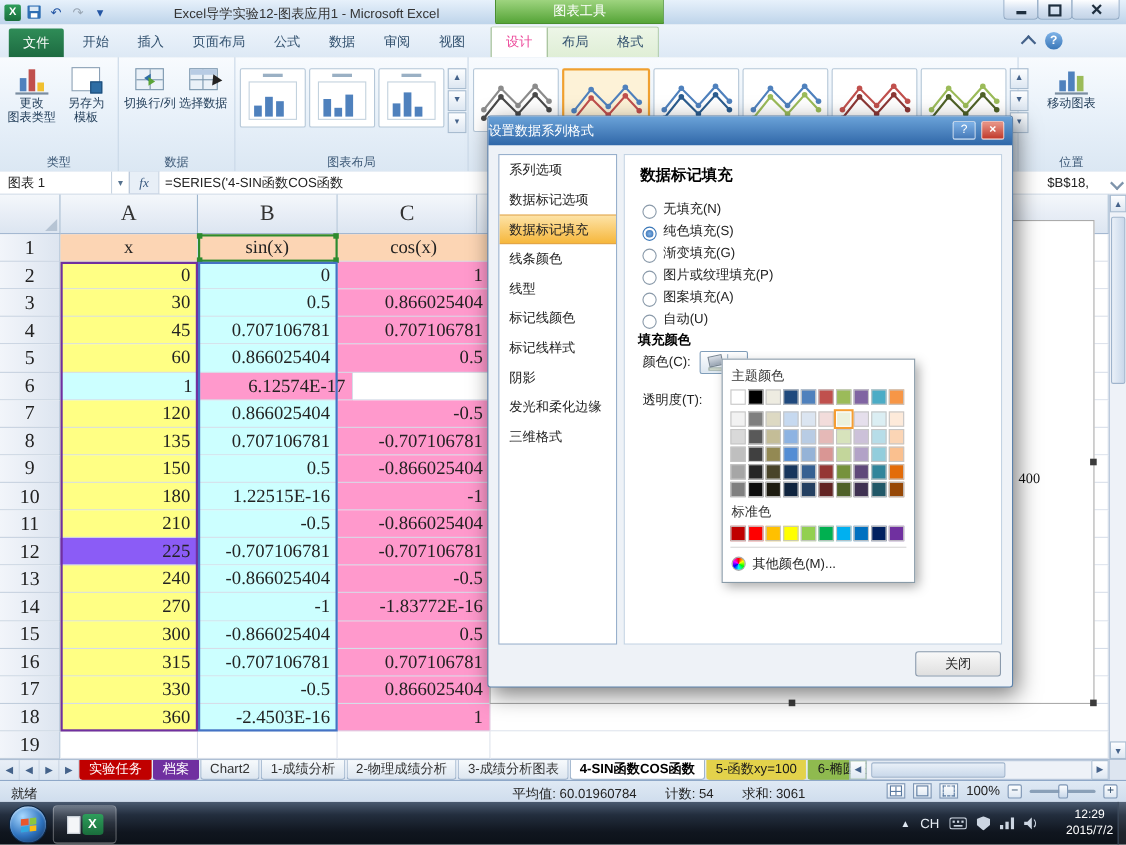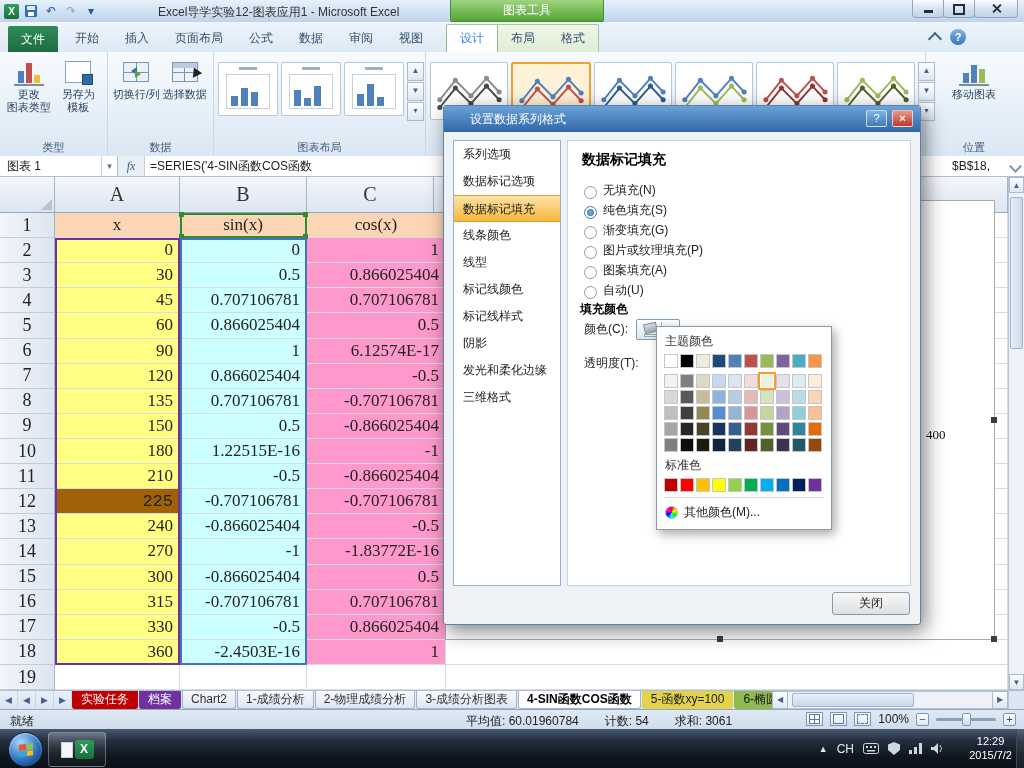--- a/index.html
+++ b/index.html
@@ -28,21 +28,21 @@
   .wc-close i::before{transform:rotate(45deg);}
   .wc-close i::after{transform:rotate(-45deg);}
 
   
   #tabrow{position:absolute;left:0;top:22px;width:1024px;height:30px;background:linear-gradient(#eef4fb,#dde9f5);border-bottom:1px solid #b9cbdf;}
   #tab-strip{display:flex;align-items:flex-end;height:30px;padding-left:8px;}
   .rtab{line-height:28px;height:28px;padding:0 13px;color:#31506e;white-space:nowrap;}
   .rtab.file{background:linear-gradient(#2f8c57,#1d6b41);color:#fff;border-radius:2px 2px 0 0;margin-right:4px;height:26px;line-height:26px;}
   .ctx-tabs{display:flex;margin-left:10px;background:linear-gradient(#edf6e7,#dfeed6);border:1px solid #a8c79a;border-bottom:none;border-radius:2px 2px 0 0;height:27px;}
   .ctx-tabs .rtab{height:27px;line-height:27px;}
-  .rtab.active{background:#fff;color:#3b82f6;border-left:1px solid #98b88c;border-right:1px solid #98b88c;margin-left:-1px;}
+  .rtab.active{background:#fff;color:#ec4899;border-left:1px solid #98b88c;border-right:1px solid #98b88c;margin-left:-1px;}
   .tabrow-right{position:absolute;right:58px;top:7px;display:flex;gap:10px;align-items:center;}
   .chev-up{width:8px;height:8px;border-left:2px solid #44628a;border-top:2px solid #44628a;transform:rotate(45deg);margin-top:3px;}
   .help-circle{width:16px;height:16px;border-radius:50%;background:linear-gradient(#7fb3e8,#3a77b8);color:#fff;text-align:center;line-height:16px;font-weight:bold;font-size:11px;}
 
   
   #ribbon{position:absolute;left:0;top:52px;width:1024px;height:104px;background:linear-gradient(#f8fbfe,#e7f0f9 55%,#dbe7f3);border-bottom:1px solid #abc1d8;display:flex;}
   .rgroup{position:relative;height:100%;border-right:1px solid #c9d8e7;display:flex;align-items:flex-start;padding:4px 4px 16px 4px;box-sizing:border-box;}
   .grp-label{position:absolute;left:0;right:0;bottom:1px;text-align:center;font-size:11px;color:#3e5a78;}
   .bigbtn{width:52px;display:flex;flex-direction:column;align-items:center;padding-top:2px;}
   .icon32{width:30px;height:28px;margin-bottom:2px;position:relative;}
@@ -111,21 +111,21 @@
   .h-bc{left:50%;bottom:-3px;margin-left:-3px;}
   .h-br{right:-3px;bottom:-3px;}
   .h-rc{right:-3px;top:50%;margin-top:-3px;}
   
   .range-ov{position:absolute;z-index:5;border:2px solid #000;pointer-events:none;box-sizing:border-box;}
   #ov-b1 .rh{position:absolute;width:5px;height:5px;background:#1e6e1e;}
   .rh.tl{left:-3px;top:-3px;}.rh.tr{right:-3px;top:-3px;}.rh.bl{left:-3px;bottom:-3px;}.rh.br{right:-3px;bottom:-3px;}
 
   
   #dialog{position:absolute;left:443px;top:105px;width:478px;height:520px;background:#eef2f7;border:1px solid #5c82ab;border-radius:3px;box-shadow:4px 6px 20px rgba(0,0,0,.5);z-index:50;box-sizing:border-box;}
-  .dlg-title{position:absolute;left:0;top:0;right:0;height:26px;background:linear-gradient(#6aa2d8,#3067a8);border-radius:2px 2px 0 0;color:#fff;line-height:26px;padding-left:26px;}
+  .dlg-title{position:absolute;left:0;top:0;right:0;height:26px;background:linear-gradient(#6aa2d8,#3067a8);border-radius:2px 2px 0 0;color:#fff;line-height:26px;padding-left:0;}
   .dlg-tbtn{position:absolute;top:4px;width:21px;height:17px;border:1px solid rgba(255,255,255,.65);border-radius:2px;color:#fff;text-align:center;line-height:15px;font-size:11px;box-sizing:border-box;}
   .dlg-help{right:33px;background:linear-gradient(#7fb3e8,#4579b8);}
   .dlg-close{right:7px;background:linear-gradient(#e9988a,#c0392b);font-weight:bold;}
   #dlg-nav{position:absolute;left:9px;top:34px;width:106px;bottom:38px;background:#fff;border:1px solid #98b0cc;overflow:hidden;}
   .nav-item{height:27px;line-height:27px;padding-left:9px;color:#222;white-space:nowrap;}
   .nav-item.sel{background:linear-gradient(#fde3a7,#f6b73c);border-top:1px solid #e09d35;border-bottom:1px solid #e09d35;box-sizing:border-box;}
   #dlg-panel{position:absolute;left:123px;top:34px;right:9px;bottom:38px;background:#fff;border:1px solid #c3d3e3;}
   .panel-title{position:absolute;left:14px;top:10px;font-size:14px;font-weight:bold;color:#000;}
   #dlg-options{position:absolute;left:16px;top:38px;}
   .radio-row{display:flex;align-items:flex-end;height:20px;}
@@ -501,21 +501,20 @@
         </div>
         <div class="grid-row">
           <div class="rowh">5</div>
           <div class="cell c-a" style="background: rgb(255, 255, 132);">60</div>
           <div class="cell c-b" style="background: rgb(204, 255, 255);">0.866025404</div>
           <div class="cell c-c" style="background: rgb(255, 153, 204);">0.5</div>
           <div class="cell filler"></div>
         </div>
         <div class="grid-row">
           <div class="rowh">6</div>
-          <div class="cell c-a" style="background: rgb(255, 255, 132);">90</div>
           <div class="cell c-b" style="background: rgb(204, 255, 255);">1</div>
           <div class="cell c-c" style="background: rgb(255, 153, 204);">6.12574E-17</div>
           <div class="cell filler"></div>
         </div>
         <div class="grid-row">
           <div class="rowh">7</div>
           <div class="cell c-a" style="background: rgb(255, 255, 132); text-align: center;">120</div>
           <div class="cell c-b" style="background: rgb(204, 255, 255);">0.866025404</div>
           <div class="cell c-c" style="background: rgb(255, 153, 204);">-0.5</div>
           <div class="cell filler"></div>
@@ -543,21 +542,21 @@
         </div>
         <div class="grid-row">
           <div class="rowh">11</div>
           <div class="cell c-a" style="background: rgb(255, 255, 132);">210</div>
           <div class="cell c-b" style="background: rgb(204, 255, 255);">-0.5</div>
           <div class="cell c-c" style="background: rgb(255, 153, 204);">-0.866025404</div>
           <div class="cell filler"></div>
         </div>
         <div class="grid-row">
           <div class="rowh">12</div>
-          <div class="cell c-a" style="background: #a16207; font-family: Liberation Mono, monospace;">225</div>
+          <div class="cell c-a" style="background: #8b5cf6;">225</div>
           <div class="cell c-b" style="background: rgb(204, 255, 255);">-0.707106781</div>
           <div class="cell c-c" style="background: rgb(255, 153, 204);">-0.707106781</div>
           <div class="cell filler"></div>
         </div>
         <div class="grid-row">
           <div class="rowh">13</div>
           <div class="cell c-a" style="background: rgb(255, 255, 132);">240</div>
           <div class="cell c-b" style="background: rgb(204, 255, 255);">-0.866025404</div>
           <div class="cell c-c" style="background: rgb(255, 153, 204);">-0.5</div>
           <div class="cell filler"></div>

